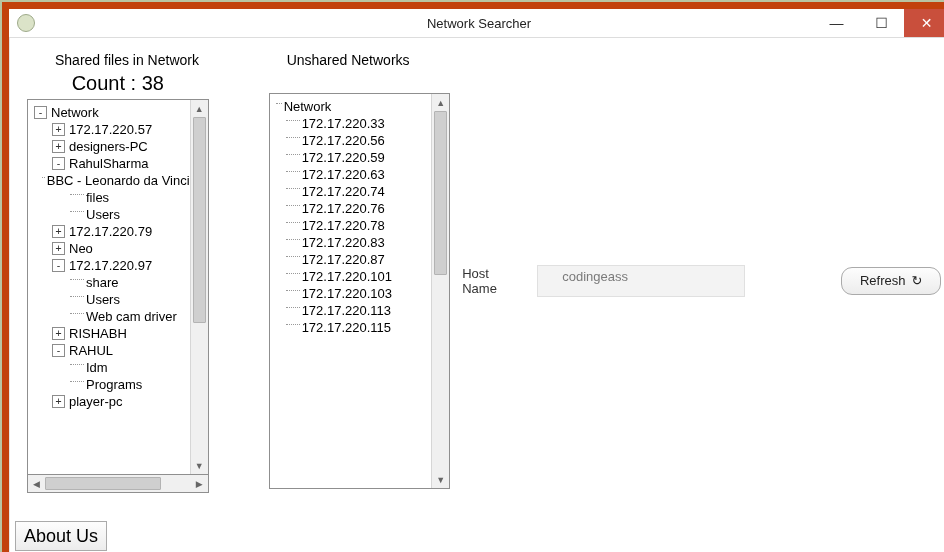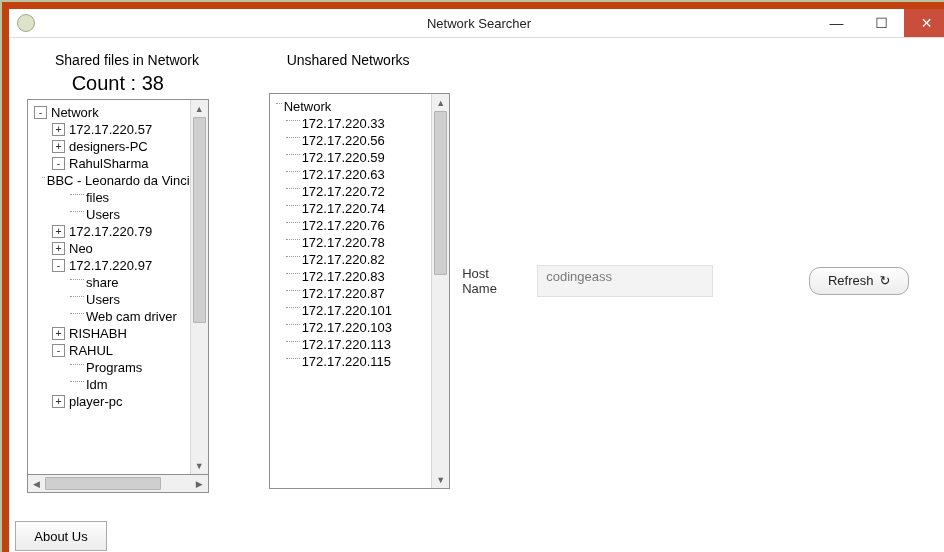--- a/index.html
+++ b/index.html
@@ -27,24 +27,24 @@
 .hscroll{height:17px;background:#f0f0f0;border:1px solid #8f8f8f;border-top:none;display:flex}
 .hscroll .arr{width:17px;display:flex;align-items:center;justify-content:center;color:#666;font-size:9px}
 .hscroll .htrack{flex:1;position:relative}
 .hscroll .hthumb{position:absolute;top:2px;bottom:2px;background:#cfcfcf;border:1px solid #b3b3b3;border-radius:1px}
 .node{display:flex;align-items:center;height:17px;color:#000}
 .exp{width:11px;height:11px;border:1px solid #8c8c8c;display:inline-flex;align-items:center;justify-content:center;font-size:10px;line-height:1;margin-right:4px;background:#fff;color:#333;font-family:monospace}
 .dots{display:inline-block;width:14px;border-bottom:1px dotted #999;margin-right:2px;position:relative;top:-3px}
 .ind{display:inline-block}
 .bottom{display:flex;align-items:center;gap:18px;margin-top:4px;padding-left:12px}
 .lbl{color:#333}
-.hostbox{width:180px;height:24px;padding:3px 8px;background:#f3f3f3;border:1px solid #e0e0e0;color:#7a7a7a}
+.hostbox{width:180px;height:24px;padding:3px 24px;background:#f3f3f3;border:1px solid #e0e0e0;color:#7a7a7a}
 .btn{height:26px;padding:0 18px;background:linear-gradient(#fdfdfd,#ececec);border:1px solid #aaa;border-radius:11px;display:inline-flex;align-items:center;gap:6px;color:#222;font-size:13px}
 .btn.wide{flex:1;justify-content:center;color:#999;background:linear-gradient(#fafafa,#f0f0f0);border-color:#ccc;margin-right:10px}
-.about{margin:6px 1px 6px 6px;height:28px;width:90px;background:linear-gradient(#fdfdfd,#ececec);border:1px solid #aaa;display:inline-flex;align-items:center;justify-content:center;font-size:13px}
+.about{margin:6px 1px 6px 6px;height:28px;width:90px;background:linear-gradient(#fdfdfd,#ececec);border:1px solid #aaa;display:inline-flex;align-items:center;justify-content:center;font-size:18px}
 </style>
 </head>
 <body>
 
 <div class="window">
   <div class="titlebar">
     <div class="sysicon"></div>
     <div class="title">Network Searcher</div>
     <div class="winbtns">
       <div class="winbtn">—</div>
@@ -131,26 +131,26 @@
                 <span>RISHABH</span>
               </div>
               <div class="node">
                 <span class="ind" style="width: 18px;"></span>
                 <span class="exp">-</span>
                 <span>RAHUL</span>
               </div>
               <div class="node">
                 <span class="ind" style="width: 36px;"></span>
                 <span class="dots"></span>
+                <span>Idm</span>
+              </div>
+              <div class="node">
+                <span class="ind" style="width: 36px;"></span>
+                <span class="dots"></span>
                 <span>Programs</span>
-              </div>
-              <div class="node">
-                <span class="ind" style="width: 36px;"></span>
-                <span class="dots"></span>
-                <span>Idm</span>
               </div>
               <div class="node">
                 <span class="ind" style="width: 18px;"></span>
                 <span class="exp">+</span>
                 <span>player-pc</span>
               </div>
             </div>
           <div class="vscroll">
             <div class="arr">▲</div>
             <div class="track">
@@ -193,41 +193,31 @@
                 <span>172.17.220.59</span>
               </div>
               <div class="node">
                 <span class="ind" style="width: 10px;"></span>
                 <span class="dots"></span>
                 <span>172.17.220.63</span>
               </div>
               <div class="node">
                 <span class="ind" style="width: 10px;"></span>
                 <span class="dots"></span>
-                <span>172.17.220.72</span>
-              </div>
-              <div class="node">
-                <span class="ind" style="width: 10px;"></span>
-                <span class="dots"></span>
                 <span>172.17.220.74</span>
               </div>
               <div class="node">
                 <span class="ind" style="width: 10px;"></span>
                 <span class="dots"></span>
                 <span>172.17.220.76</span>
               </div>
               <div class="node">
                 <span class="ind" style="width: 10px;"></span>
                 <span class="dots"></span>
                 <span>172.17.220.78</span>
-              </div>
-              <div class="node">
-                <span class="ind" style="width: 10px;"></span>
-                <span class="dots"></span>
-                <span>172.17.220.82</span>
               </div>
               <div class="node">
                 <span class="ind" style="width: 10px;"></span>
                 <span class="dots"></span>
                 <span>172.17.220.83</span>
               </div>
               <div class="node">
                 <span class="ind" style="width: 10px;"></span>
                 <span class="dots"></span>
                 <span>172.17.220.87</span>

